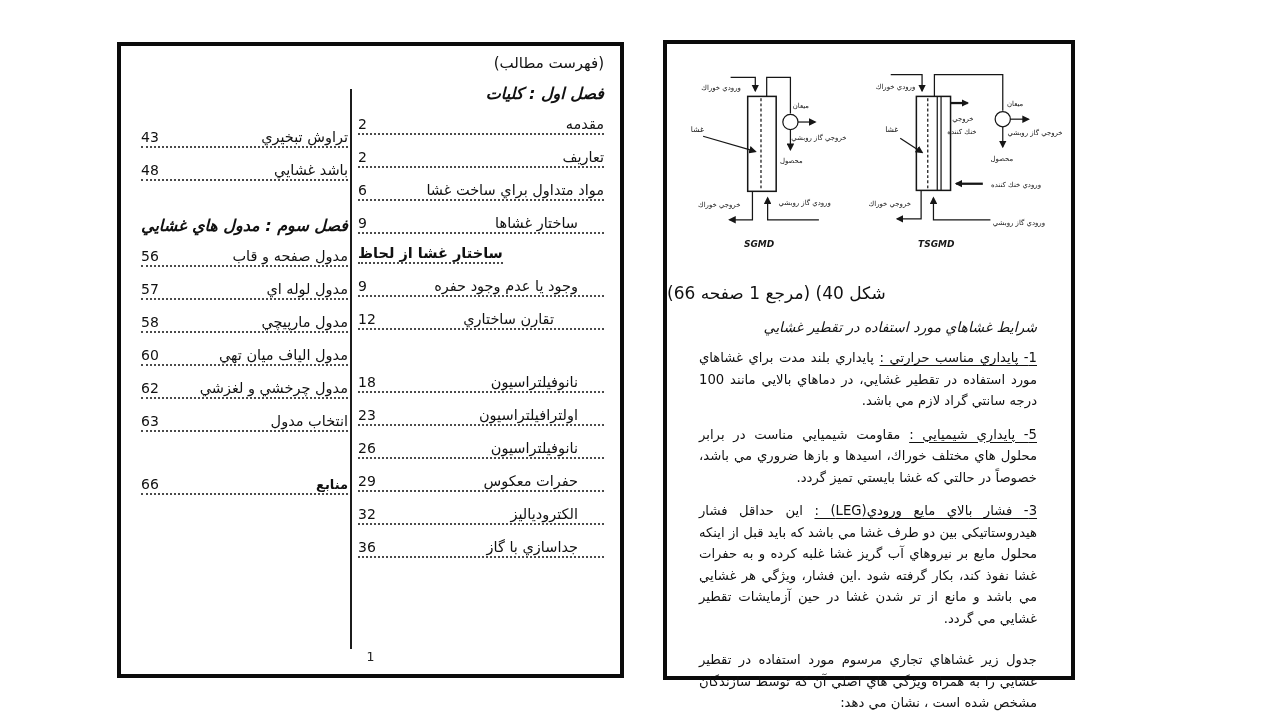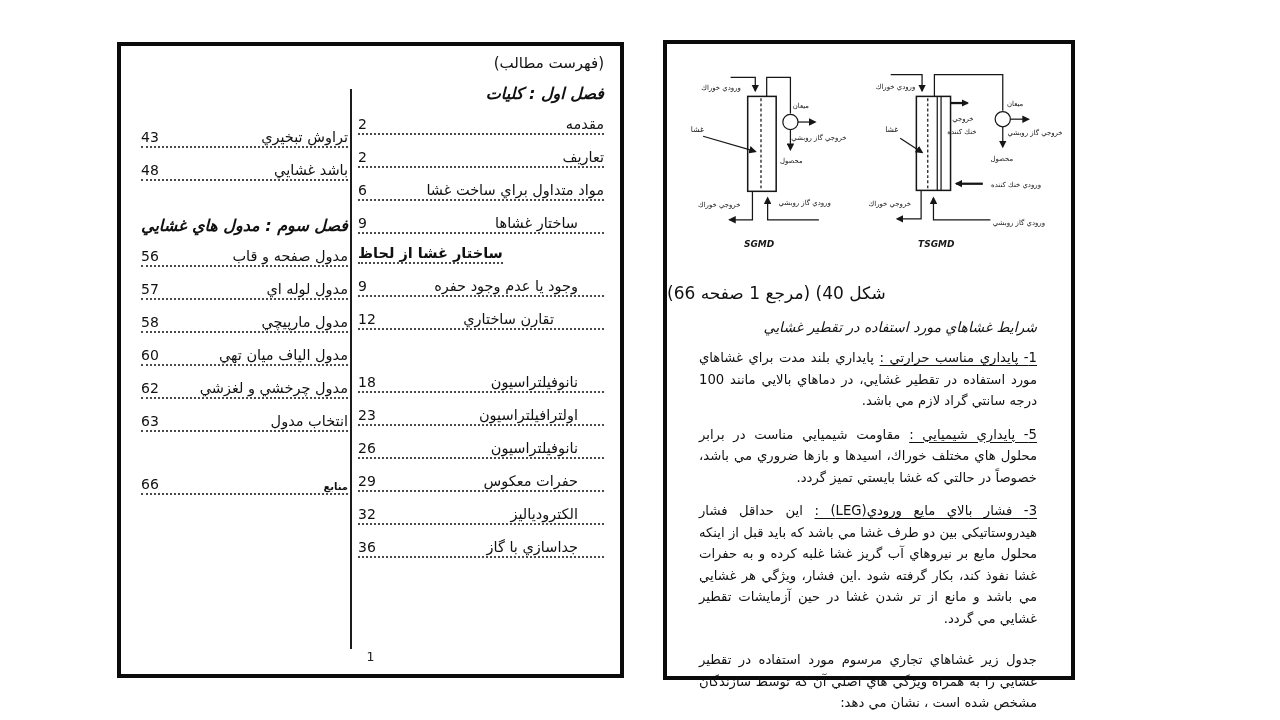--- a/index.html
+++ b/index.html
@@ -20,21 +20,21 @@
   .chap{font-weight:bold;font-style:italic;font-size:16px;text-align:right;margin-bottom:8px;white-space:nowrap;}
   .trow{display:flex;align-items:flex-end;border-bottom:2px dotted #4a4a4a;
         margin-bottom:9px;padding-bottom:1px;min-height:21px;}
   .trow .t{font-size:14.5px;white-space:nowrap;}
   .trow .sp{flex:1;min-width:8px;}
   .trow .n{font-size:14px;}
   .ind1{padding-right:26px;}
   .ind2{padding-right:50px;}
   .cont{text-align:left;margin-bottom:9px;min-height:21px;font-weight:bold;}
   .cont .t{display:inline-block;border-bottom:2px dotted #4a4a4a;padding-bottom:1px;font-size:14.5px;white-space:nowrap;}
-  .boldrow .t{font-weight:bold;font-size:10px;}
+  .boldrow .t{font-weight:bold;font-size:13px;}
   .gap26{height:26px;}.gap30{height:30px;}
   .pagenum{position:absolute;left:0;right:0;text-align:center;font-size:12.5px;color:#222;}
   #left-pagenum{bottom:10px;}
   #right-pagenum{bottom:16px;}
 
   
   .figs{display:flex;justify-content:center;gap:10px;padding-top:11px;}
   .figs svg{display:block;}
   .figs svg text{font-size:8px;fill:#161616;font-family:"DejaVu Sans",sans-serif;}
   .figs svg text.small{font-size:7.3px;}

